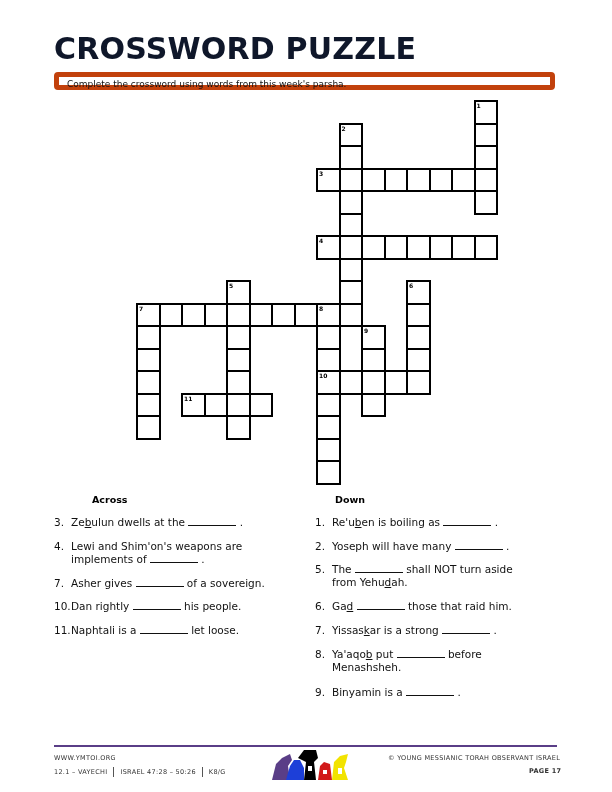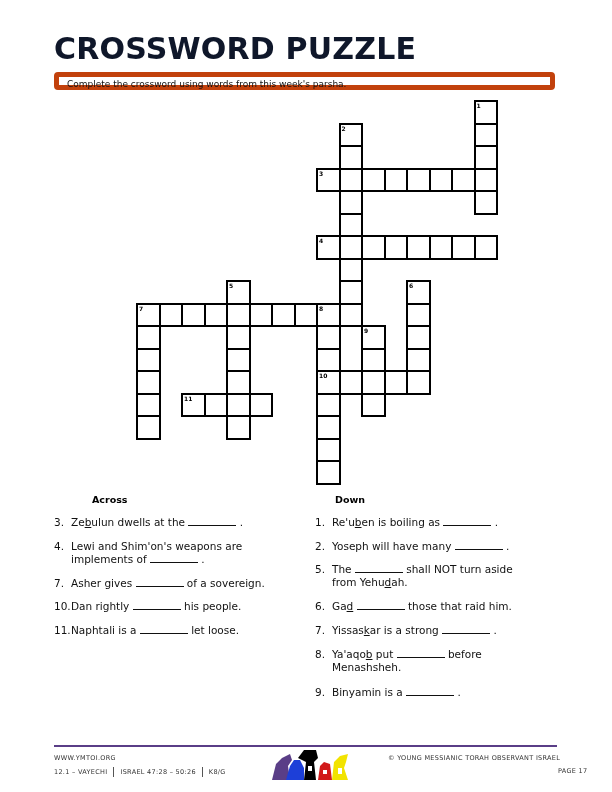--- a/index.html
+++ b/index.html
@@ -197,13 +197,13 @@
   <path d="M16 32 L20 18 L24 12 L30 12 L34 20 L34 32 Z" fill="#1d3fd8"></path>
   <path d="M28 10 L34 2 L46 2 L48 10 L44 14 L46 32 L34 32 L36 14 Z" fill="#000"></path>
   <rect x="38" y="18" width="4" height="5" fill="#fff"></rect>
   <path d="M48 32 L50 18 L54 14 L60 16 L62 32 Z" fill="#d11a1a"></path>
   <rect x="53" y="22" width="4" height="4" fill="#fff"></rect>
   <path d="M62 32 L64 14 L70 8 L78 6 L76 14 L74 20 L78 32 Z" fill="#f2e300"></path>
   <rect x="68" y="20" width="4" height="6" fill="#fff"></rect>
 </svg>
 
 <div class="foot" style="left:388px; top:754px;">© YOUNG MESSIANIC TORAH OBSERVANT ISRAEL</div>
-<div class="foot" style="left:528px; top:767px; font-weight:normal;padding-left:30px;">PAGE 17</div>
+<div class="foot" style="left:499px; top:767px; font-weight:bold;padding-left:30px;">PAGE 17</div>
 
 </body></html>

